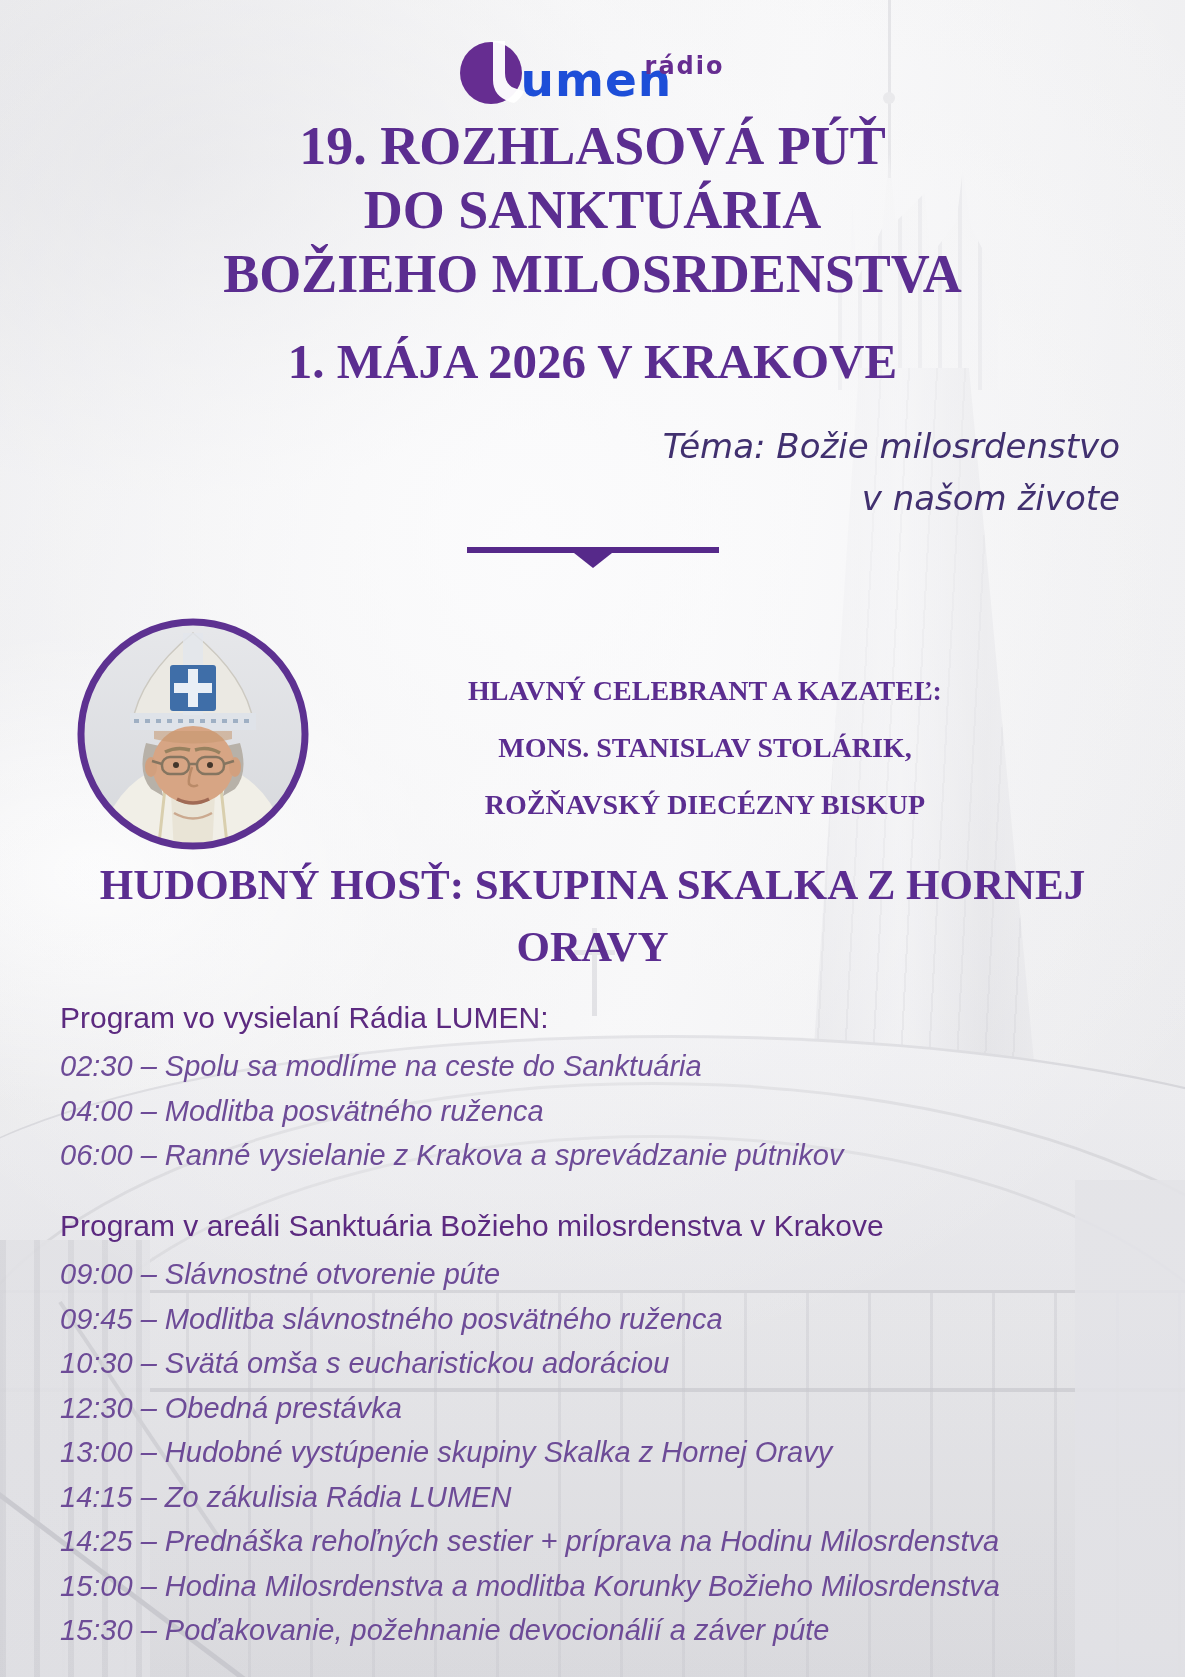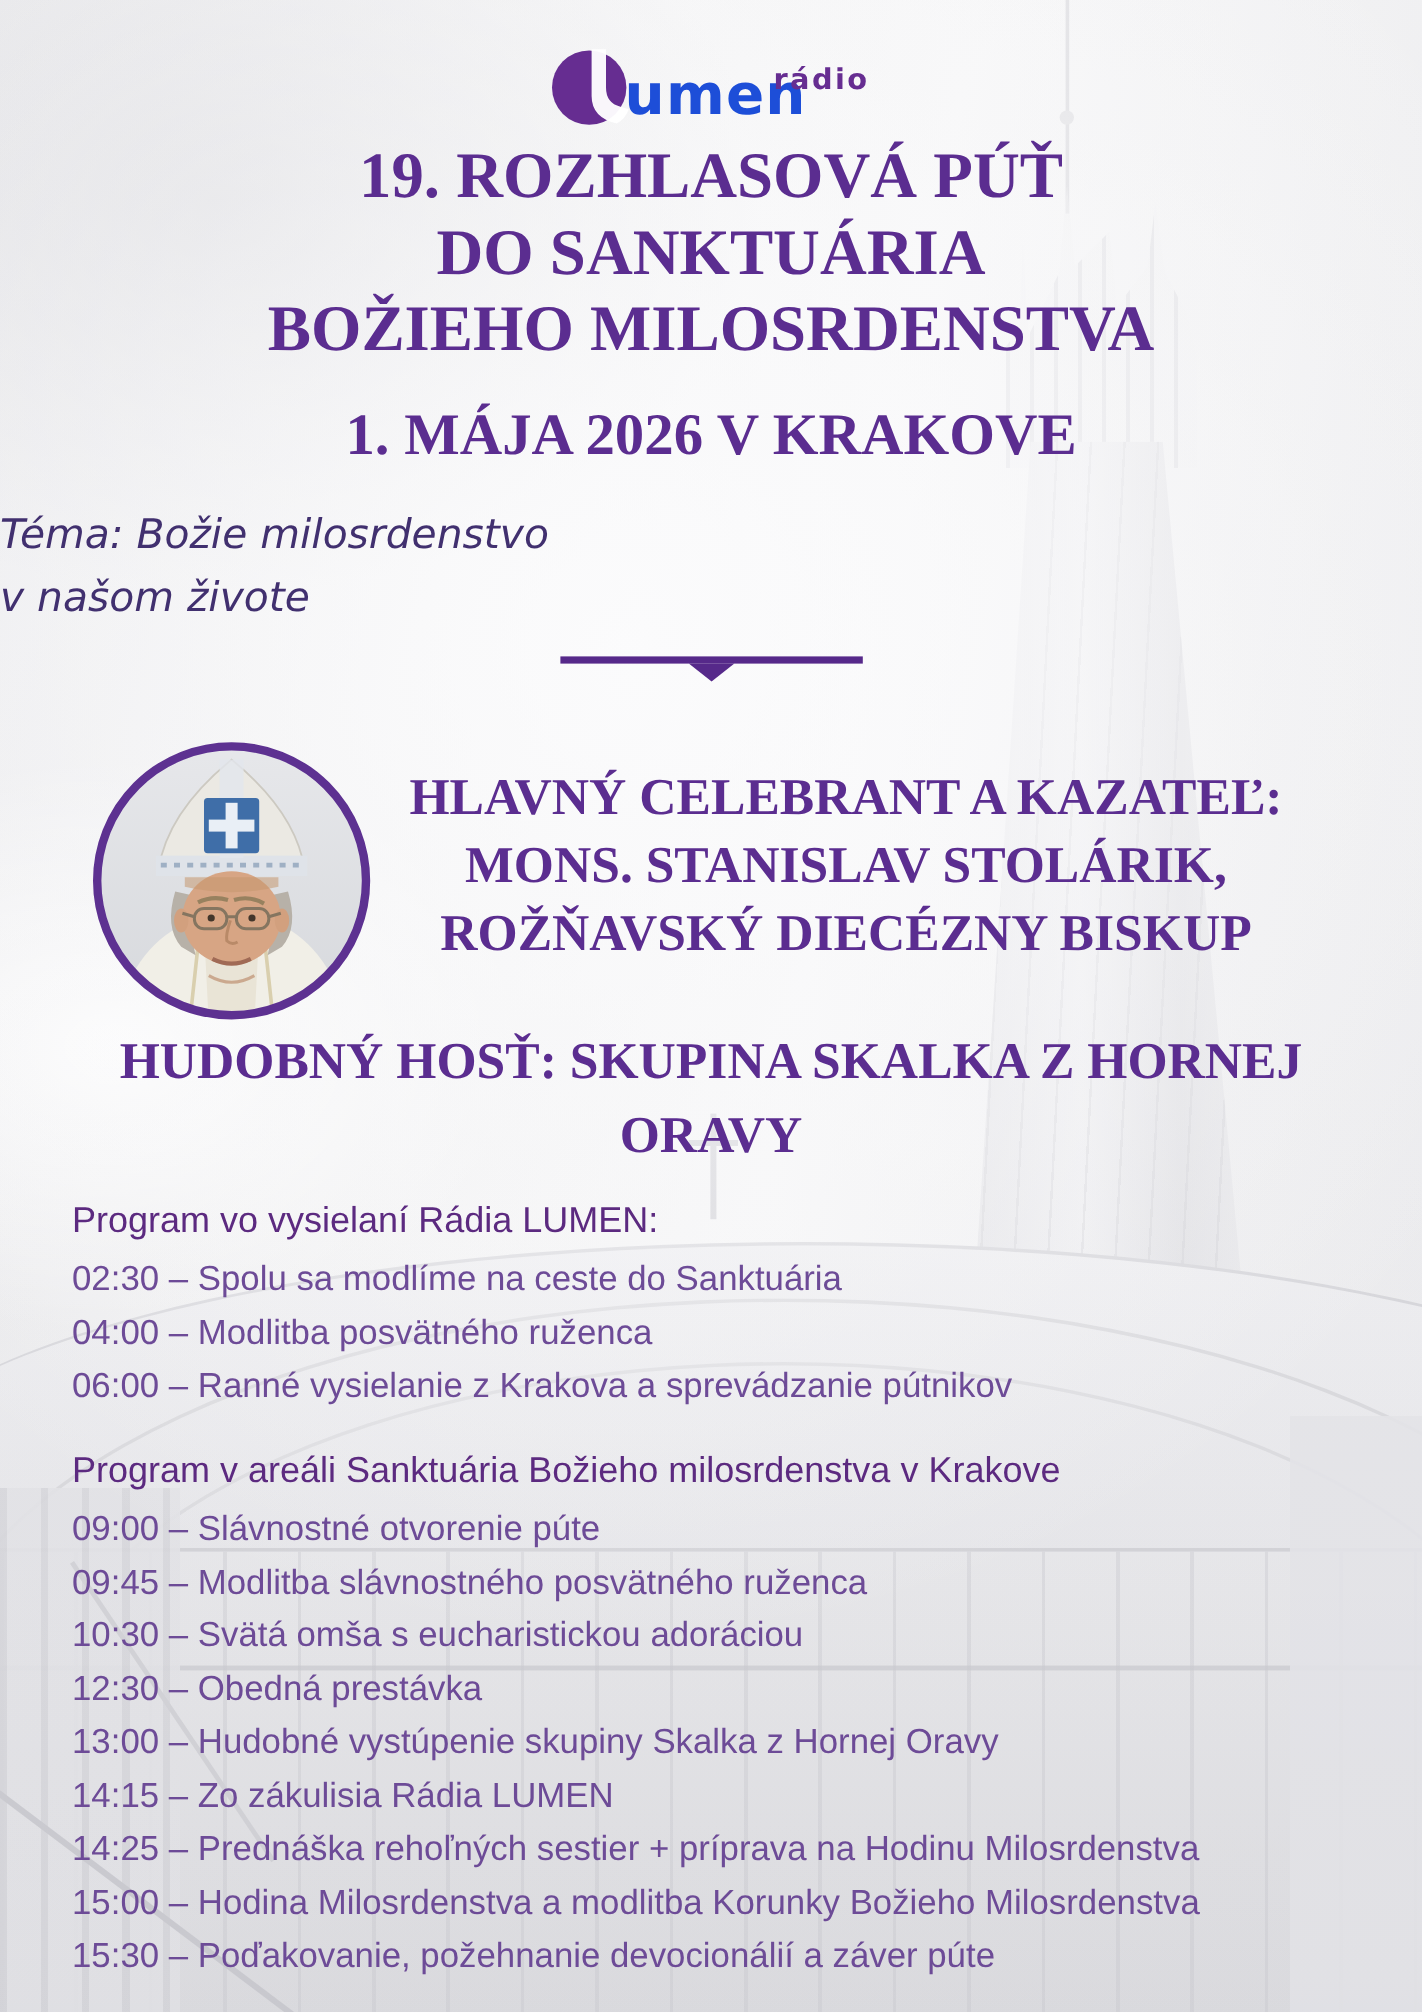--- a/index.html
+++ b/index.html
@@ -84,40 +84,40 @@
     position:absolute;right:2px;top:-2px;
     font-family:"DejaVu Sans",sans-serif;font-weight:bold;font-size:24px;
     color:#662d91;letter-spacing:2px;margin-top:24px;
   }
 
   .serif-head{font-family:"Liberation Serif","DejaVu Serif",serif;font-weight:700;color:#5b2d90;}
 
   .title{position:absolute;left:0;top:114px;width:1185px;text-align:center;font-size:54px;line-height:64px;letter-spacing:0px;}
   .date{position:absolute;left:0;top:334px;width:1185px;text-align:center;font-size:49px;line-height:56px;}
   .theme{
-    position:absolute;left:0;top:420px;width:1120px;text-align:left;
+    position:absolute;left:0;top:420px;width:1120px;text-align:right;
     font-family:"DejaVu Sans",sans-serif;font-style:italic;
     font-size:34px;line-height:52px;color:#41306f;
   }
   .divider{position:absolute;left:50%;top:547px;margin-left:-126px;width:252px;height:6px;background:#56298a;}
   .divider::after{
     content:'';position:absolute;left:50%;top:6px;transform:translateX(-50%);
     border-left:19px solid transparent;border-right:19px solid transparent;border-top:15px solid #56298a;
   }
 
   .celebrant-photo{position:absolute;left:74px;top:615px;width:238px;height:238px;}
-  .celebrant-text{position:absolute;left:320px;top:636px;width:770px;text-align:center;font-size:43px;line-height:57px;}
+  .celebrant-text{position:absolute;left:320px;top:662px;width:770px;text-align:center;font-size:28px;line-height:57px;}
 
   .music{position:absolute;left:40px;top:854px;width:1105px;text-align:center;font-size:43px;line-height:62px;}
 
   .program{position:absolute;left:60px;width:1080px;font-family:"Liberation Sans",sans-serif;}
   .prog1{top:995px;}
   .prog2{top:1203px;}
   .program-heading{font-size:30px;font-weight:normal;color:#5c2a80;line-height:45px;margin-bottom:4px;}
-  .program-item{font-size:29px;color:#6d4b97;line-height:44.5px;}
+  .program-item{font-size:29px;color:#6d4b97;line-height:44.5px;font-style:italic;}
 </style>
 </head>
 <body>
 
 <div class="poster">
 
   <div class="bg bg-sky"></div>
   <div class="bg bg-antenna"></div>
   <div class="bg bg-antenna-ball"></div>
   <div class="bg bg-crown"></div>

